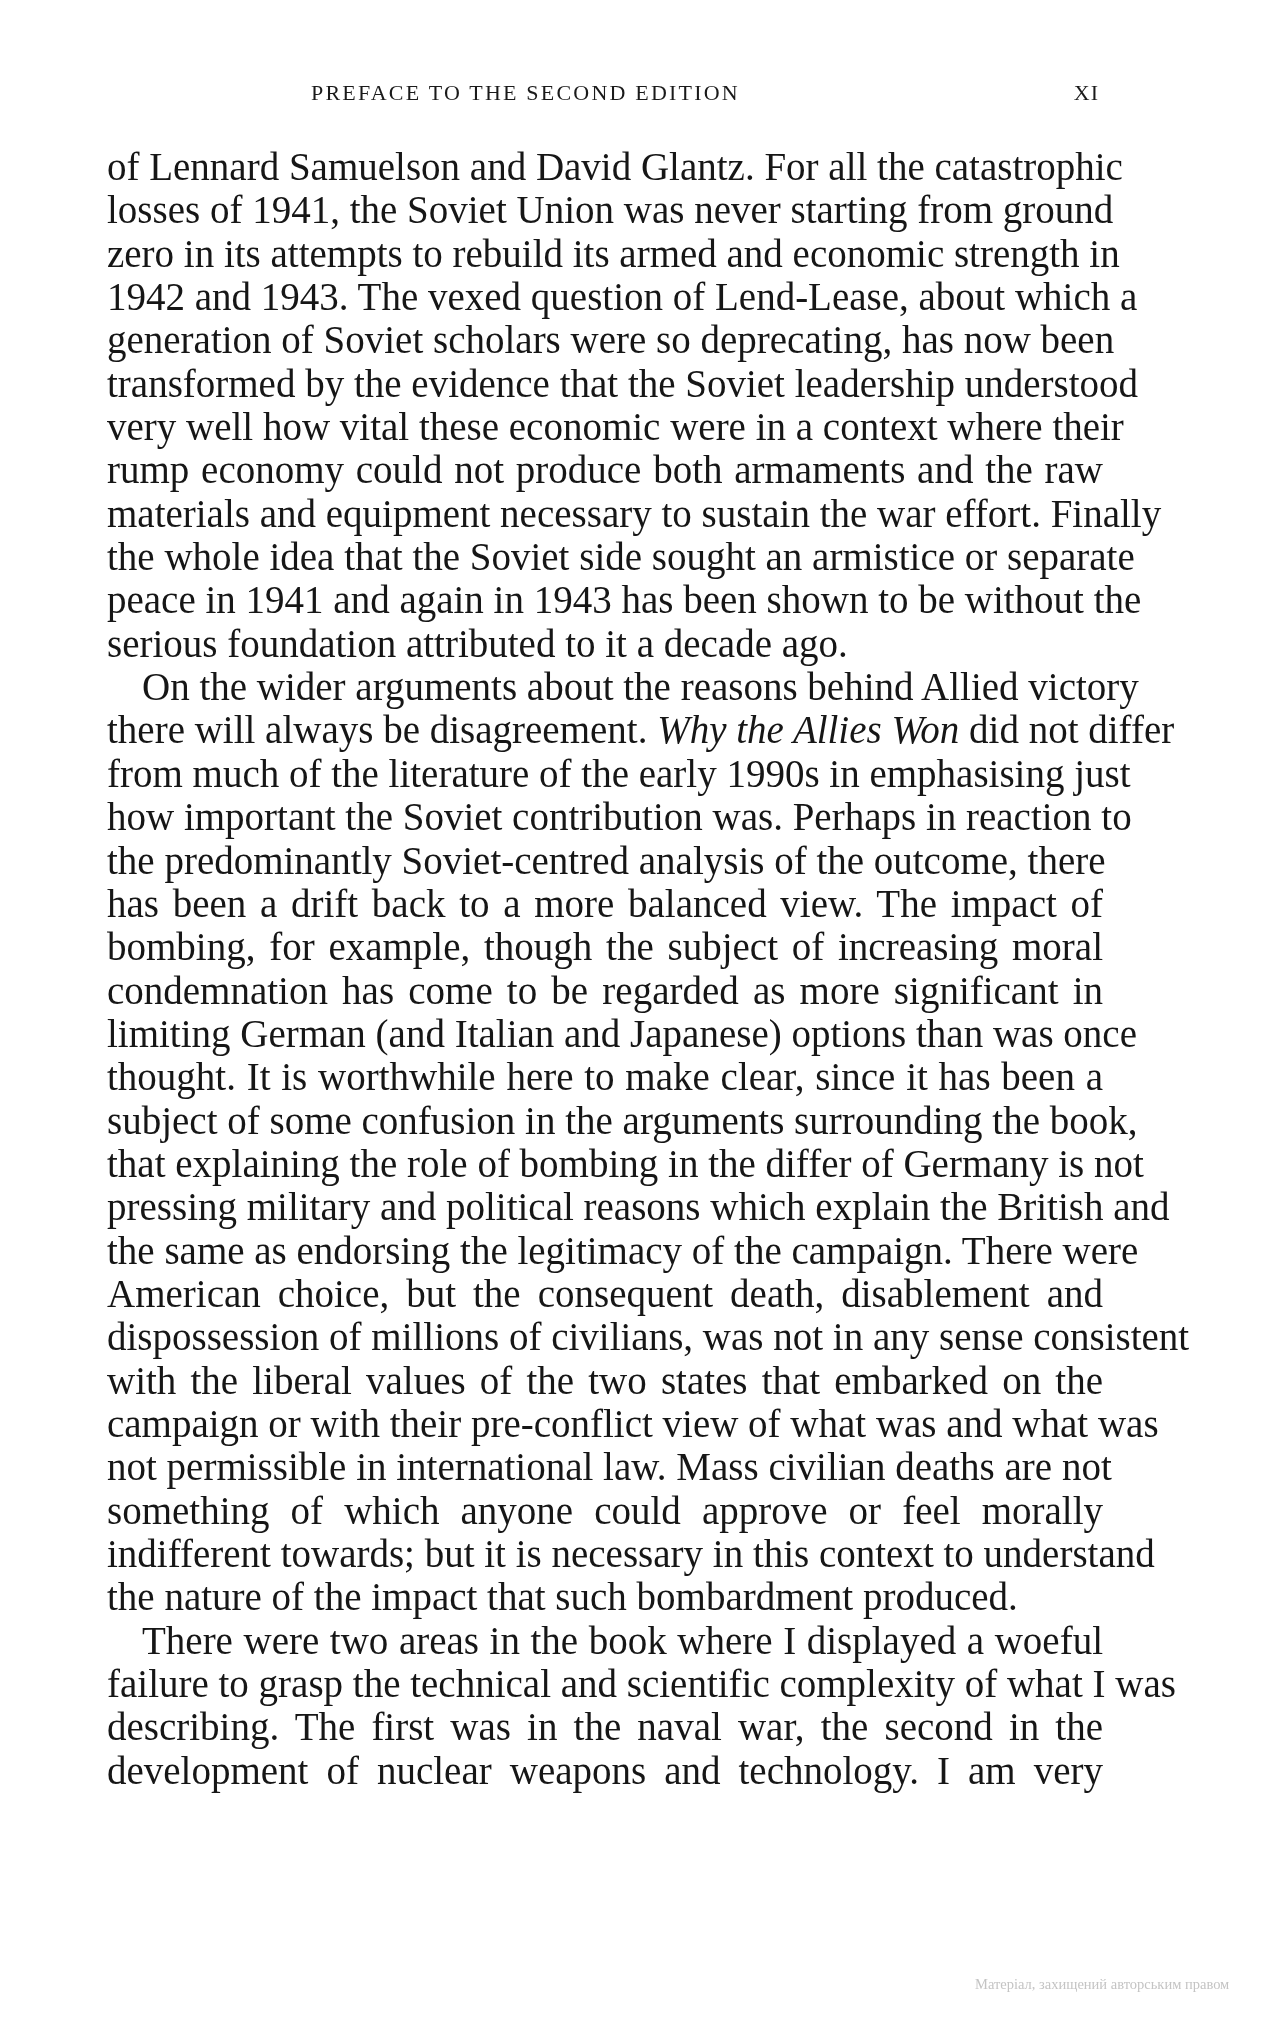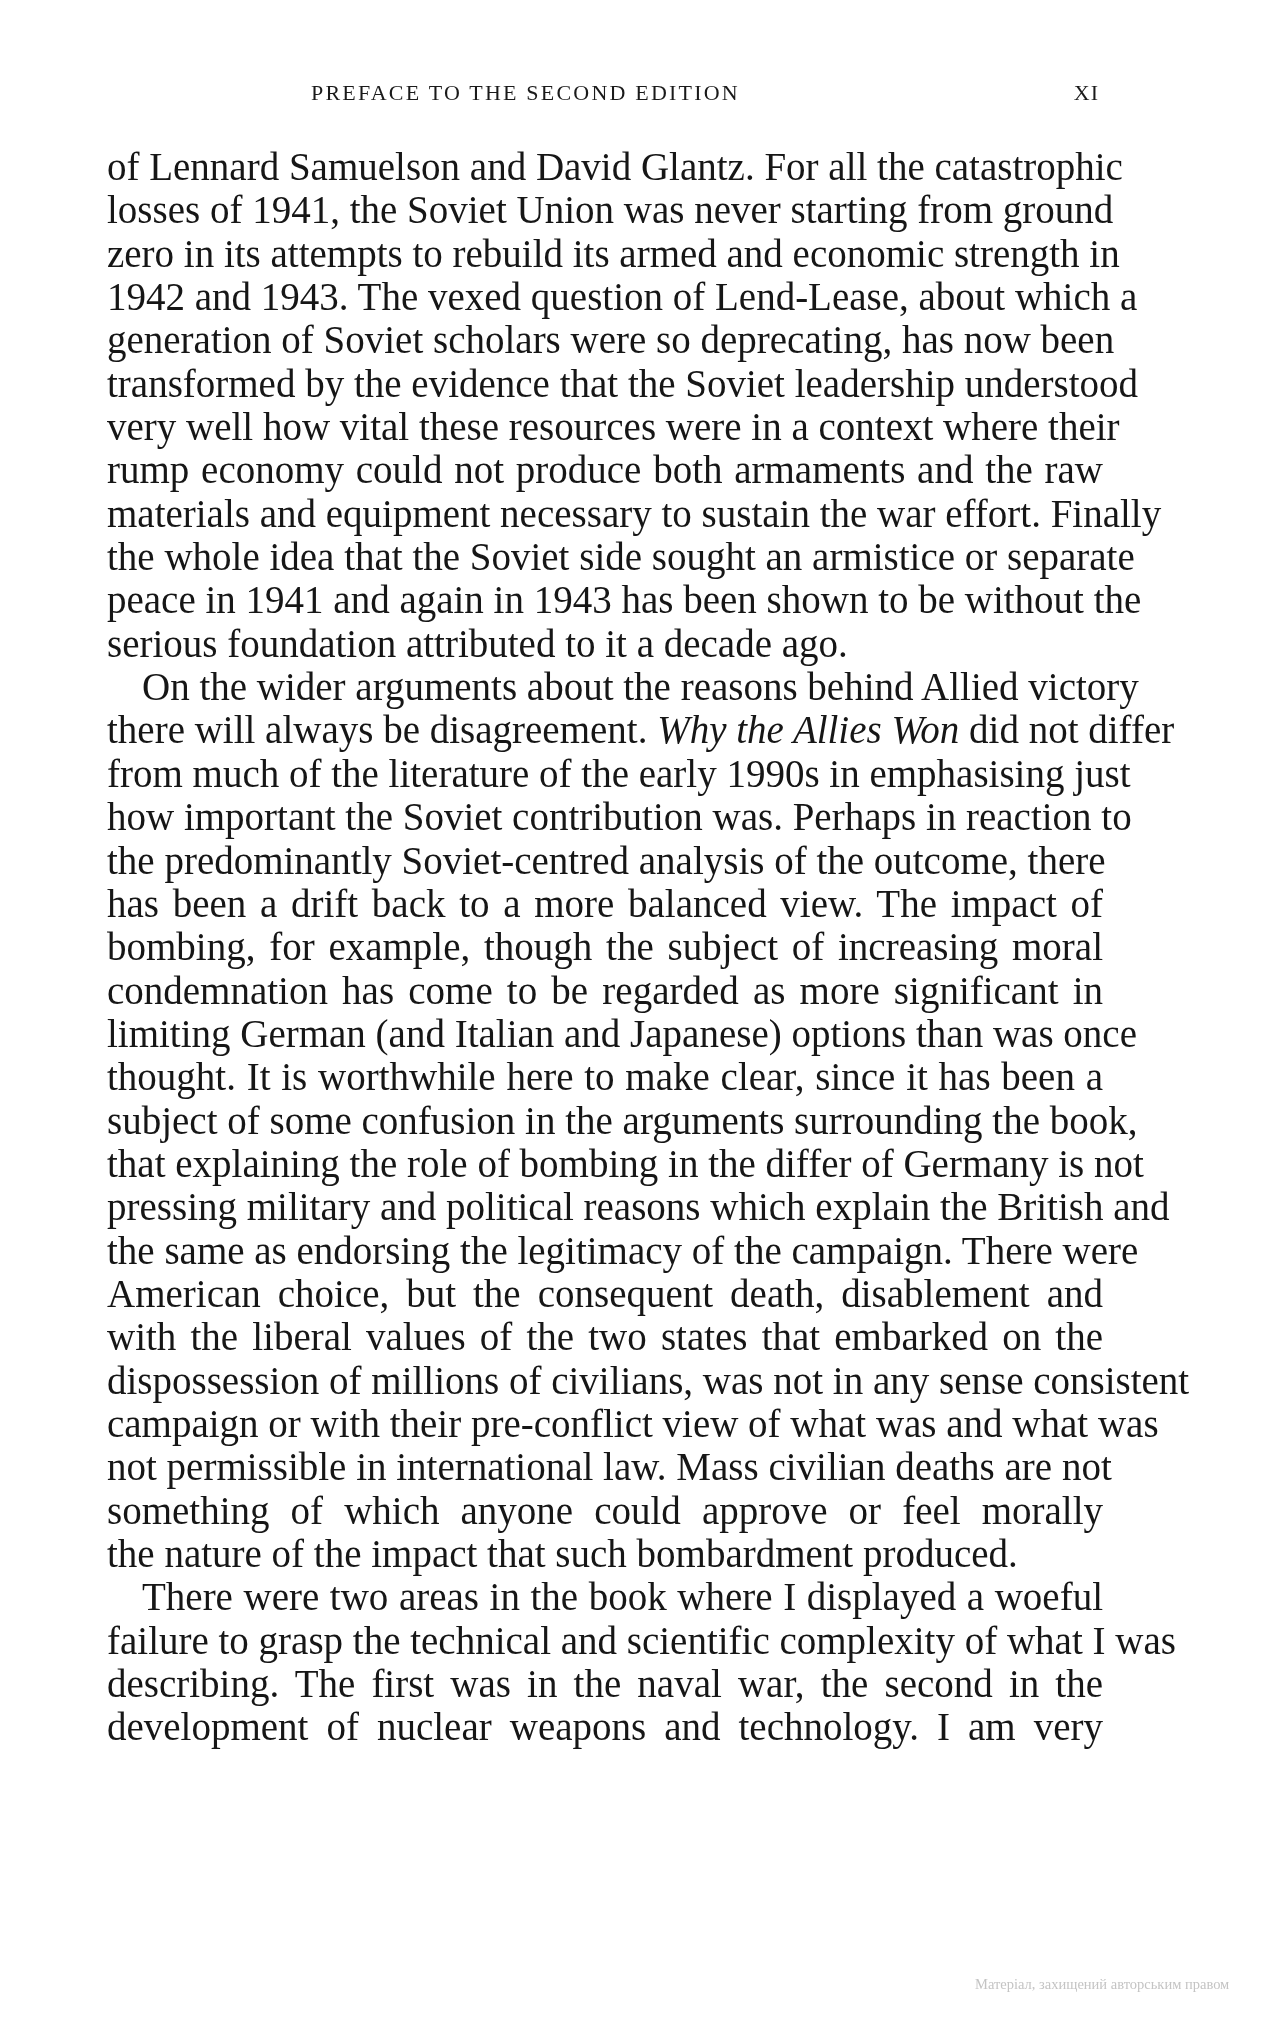--- a/index.html
+++ b/index.html
@@ -43,21 +43,21 @@
 
   <div class="body-text">
 
     <div>
       <span class="line">of Lennard Samuelson and David Glantz. For all the catastrophic</span>
       <span class="line">losses of 1941, the Soviet Union was never starting from ground</span>
       <span class="line">zero in its attempts to rebuild its armed and economic strength in</span>
       <span class="line">1942 and 1943. The vexed question of Lend-Lease, about which a</span>
       <span class="line">generation of Soviet scholars were so deprecating, has now been</span>
       <span class="line">transformed by the evidence that the Soviet leadership understood</span>
-      <span class="line">very well how vital these resources were in a context where their</span>
+      <span class="line">very well how vital these economic were in a context where their</span>
       <span class="line">rump economy could not produce both armaments and the raw</span>
       <span class="line">materials and equipment necessary to sustain the war effort. Finally</span>
       <span class="line">the whole idea that the Soviet side sought an armistice or separate</span>
       <span class="line">peace in 1941 and again in 1943 has been shown to be without the</span>
       <span class="line last">serious foundation attributed to it a decade ago.</span>
     </div>
 
     <div>
       <span class="line indent">On the wider arguments about the reasons behind Allied victory</span>
       <span class="line"><span>there will always be disagreement. </span><span class="italic">Why the Allies Won</span><span> did not differ</span></span>
@@ -67,25 +67,26 @@
       <span class="line">has been a drift back to a more balanced view. The impact of</span>
       <span class="line">bombing, for example, though the subject of increasing moral</span>
       <span class="line">condemnation has come to be regarded as more significant in</span>
       <span class="line">limiting German (and Italian and Japanese) options than was once</span>
       <span class="line">thought. It is worthwhile here to make clear, since it has been a</span>
       <span class="line">subject of some confusion in the arguments surrounding the book,</span>
       <span class="line">that explaining the role of bombing in the differ of Germany is not</span>
       <span class="line">pressing military and political reasons which explain the British and</span>
       <span class="line">the same as endorsing the legitimacy of the campaign. There were</span>
       <span class="line">American choice, but the consequent death, disablement and</span>
+      <span class="line">dispossession of millions of civilians, was not in any sense consistent</span>
       <span class="line">with the liberal values of the two states that embarked on the</span>
-      <span class="line">dispossession of millions of civilians, was not in any sense consistent</span>
       <span class="line">campaign or with their pre-conflict view of what was and what was</span>
       <span class="line">not permissible in international law. Mass civilian deaths are not</span>
       <span class="line">something of which anyone could approve or feel morally</span>
+      <span class="line">indifferent towards; but it is necessary in this context to understand</span>
       <span class="line last">the nature of the impact that such bombardment produced.</span>
     </div>
 
     <div>
       <span class="line indent">There were two areas in the book where I displayed a woeful</span>
       <span class="line">failure to grasp the technical and scientific complexity of what I was</span>
       <span class="line">describing. The first was in the naval war, the second in the</span>
       <span class="line">development of nuclear weapons and technology. I am very</span>
     </div>
 

